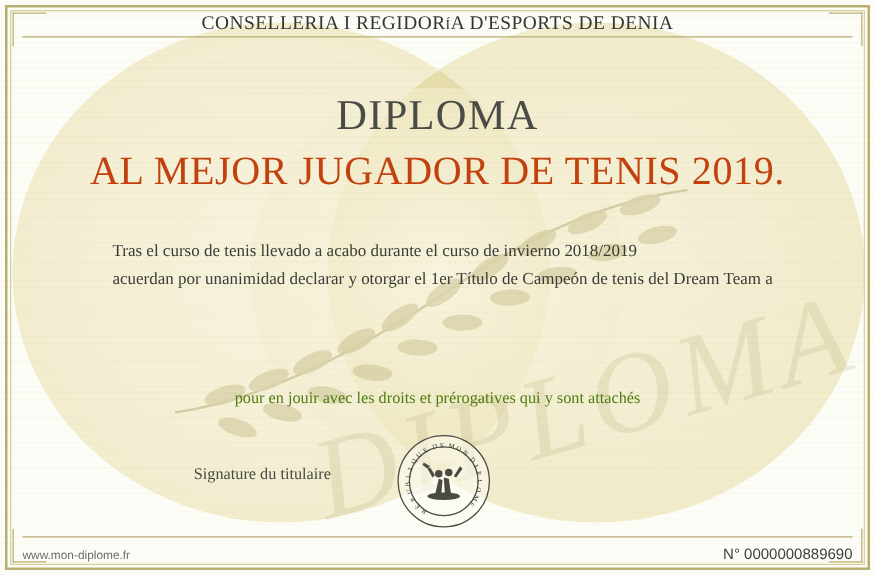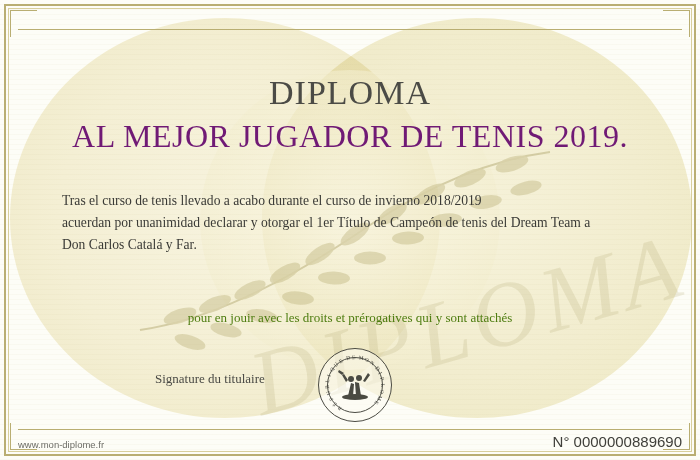--- a/index.html
+++ b/index.html
@@ -137,34 +137,34 @@
     letter-spacing: 1px;
     color: #4b4b46;
   }
   .title-2 {
     position: absolute;
     top: 118px;
     left: 0; right: 0;
     text-align: center;
     font-size: 32px;
     letter-spacing: 0.5px;
-    color: #701a75;
+    color: #c2410c;
     font-family: Liberation Serif, serif;
   }
 
   .body-text {
     position: absolute;
     top: 190px;
     left: 62px;
     right: 62px;
     font-size: 13.6px;
     line-height: 22px;
     color: #3a3a36;
   }
-  .body-text .line { white-space: nowrap; }
+  .body-text .line { white-space: nowrap; margin-left: 28px; }
 
   .french-line {
     position: absolute;
     top: 310px;
     left: 0; right: 0;
     text-align: center;
     font-size: 13px;
     color: #4d7c0f;
   }
 
@@ -225,21 +225,21 @@
     left: 18px;
     font-family: "Liberation Sans", sans-serif;
     font-size: 9.5px;
     color: #6d6d66;
   }
   .footer-right {
     position: absolute;
     bottom: 10px;
     right: 18px;
     font-family: "Liberation Sans", sans-serif;
-    font-size: 15px;
+    font-size: 12px;
     color: #3f3f3a;
     margin-top: 30px;
   }
 </style>
 </head>
 <body>
 
 <div id="diploma">
 
   <div class="bg-layer">
@@ -284,28 +284,28 @@
     <div class="rule-top"></div>
     <div class="rule-bottom"></div>
     <div class="corner tl"></div>
     <div class="corner tr"></div>
     <div class="corner bl"></div>
     <div class="corner br"></div>
   </div>
 
   <div class="content">
 
+    <div class="org-title">CONSELLERIA I REGIDORíA D'ESPORTS DE DENIA</div>
 
     <div class="title-1">DIPLOMA</div>
     <div class="title-2">AL MEJOR JUGADOR DE TENIS 2019.</div>
 
     <div class="body-text">
       <div class="line">Tras el curso de tenis llevado a acabo durante el curso de invierno 2018/2019</div>
       <div class="line">acuerdan por unanimidad declarar y otorgar el 1er Título de Campeón de tenis del Dream Team a</div>
-      <div class="line">Don Carlos Catalá y Far.</div>
     </div>
 
     <div class="french-line">pour en jouir avec les droits et prérogatives qui y sont attachés</div>
 
     <div class="sig-left">Signature du titulaire</div>
 
     <div class="seal">
       <div class="ring-outer"></div>
       <div class="ring-inner"></div>
       <svg viewBox="0 0 74 74">

